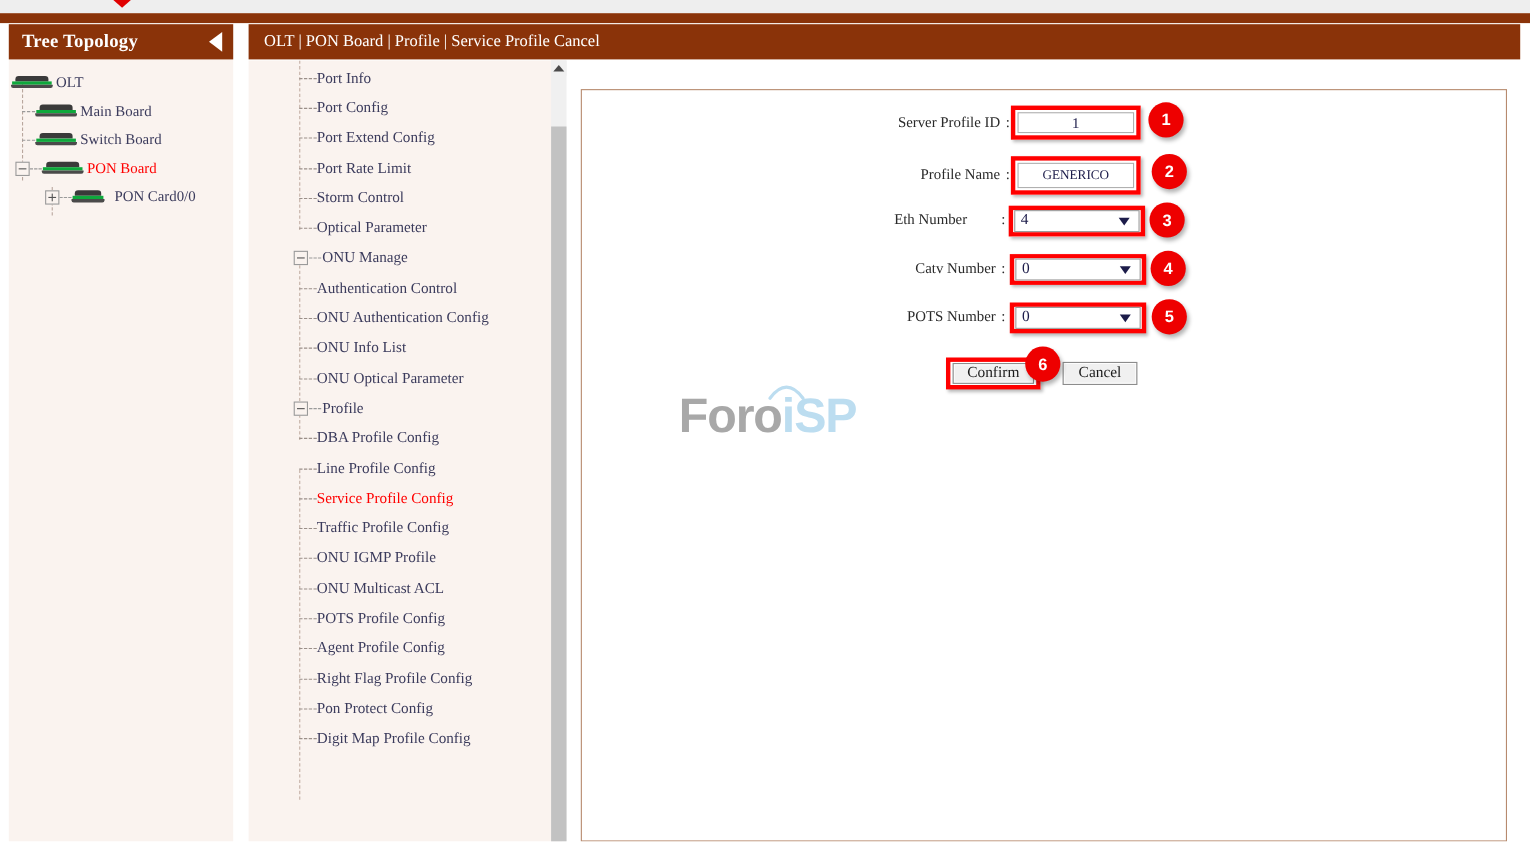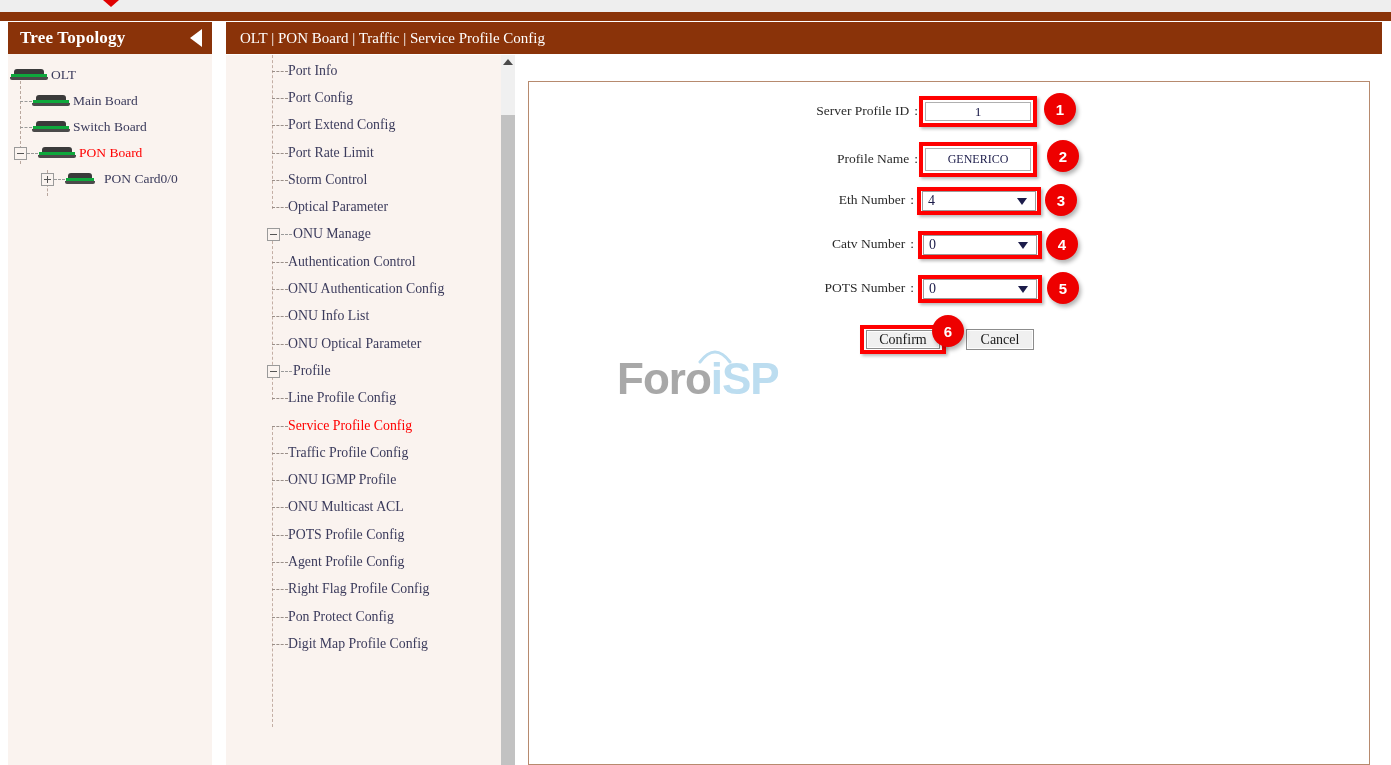--- a/index.html
+++ b/index.html
@@ -224,21 +224,21 @@
             <i class="mid"></i>
             <i class="bot"></i>
           </span>
         <span class="lbl" style="padding-left:6px;">PON Card0/0</span>
       </div>
 
     </div>
   </div>
 
   <div class="crumb-bar">
-    <span>OLT | PON Board | Traffic | Service Profile Config</span>
+    <span>OLT | PON Board | Profile | Service Profile Cancel</span>
   </div>
 
   <div class="menu-wrap">
     <div class="menu-list" id="menu-list">
         <div class="connector" style="top: -10px; height: 163.8px; bottom: auto;"></div>
         <div class="connector" style="top: 181.1px; height: 163.8px; bottom: auto;"></div>
         <div class="connector" style="top: 372.2px; height: 300.3px; bottom: auto;"></div>
         <div class="mrow">
           <div class="mleaf-dash"></div>
           <span class="mlabel mleaf-text">Port Info</span>
@@ -284,20 +284,24 @@
           <div class="mleaf-dash"></div>
           <span class="mlabel mleaf-text">ONU Optical Parameter</span>
         </div>
         <div class="mrow">
           <div class="mgroup-box"></div>
           <div class="mgroup-dash"></div>
           <span class="mlabel mgroup-text">Profile</span>
         </div>
         <div class="mrow">
           <div class="mleaf-dash"></div>
+          <span class="mlabel mleaf-text">DBA Profile Config</span>
+        </div>
+        <div class="mrow">
+          <div class="mleaf-dash"></div>
           <span class="mlabel mleaf-text">Line Profile Config</span>
         </div>
         <div class="mrow">
           <div class="mleaf-dash"></div>
           <span class="mlabel mleaf-text active">Service Profile Config</span>
         </div>
         <div class="mrow">
           <div class="mleaf-dash"></div>
           <span class="mlabel mleaf-text">Traffic Profile Config</span>
         </div>
@@ -357,21 +361,21 @@
     <div class="badge" style="left:515px; top:11px;">1</div>
 
     <div class="frow" style="left:0px; top:69px; width:392px; justify-content:flex-end;">
       <span class="flabel">Profile Name</span>
       <span class="colon">:</span>
     </div>
     <div class="redbox" style="left:390px; top:60px; width:118px; height:35px;"></div>
     <input class="txtfield" style="left: 396px; top: 66px; width: 106px; height: 23px; font-size: 12px;" value="GENERICO">
     <div class="badge" style="left:518px; top:58px;">2</div>
 
-    <div class="frow" style="left:0px; top:110px; width:388px; justify-content:flex-end;">
+    <div class="frow" style="left:0px; top:110px; width:388px; justify-content:flex-end;gap:26px;">
       <span class="flabel">Eth Number</span>
       <span class="colon">:</span>
     </div>
     <div class="redbox" style="left:388px; top:105px; width:124px; height:28px;"></div>
     <div class="selfield" style="left:393px; top:109px; width:114px; height:20px;">
       <span>4</span>
       <span class="chev"></span>
     </div>
     <div class="badge" style="left:516px; top:102px;">3</div>
 

